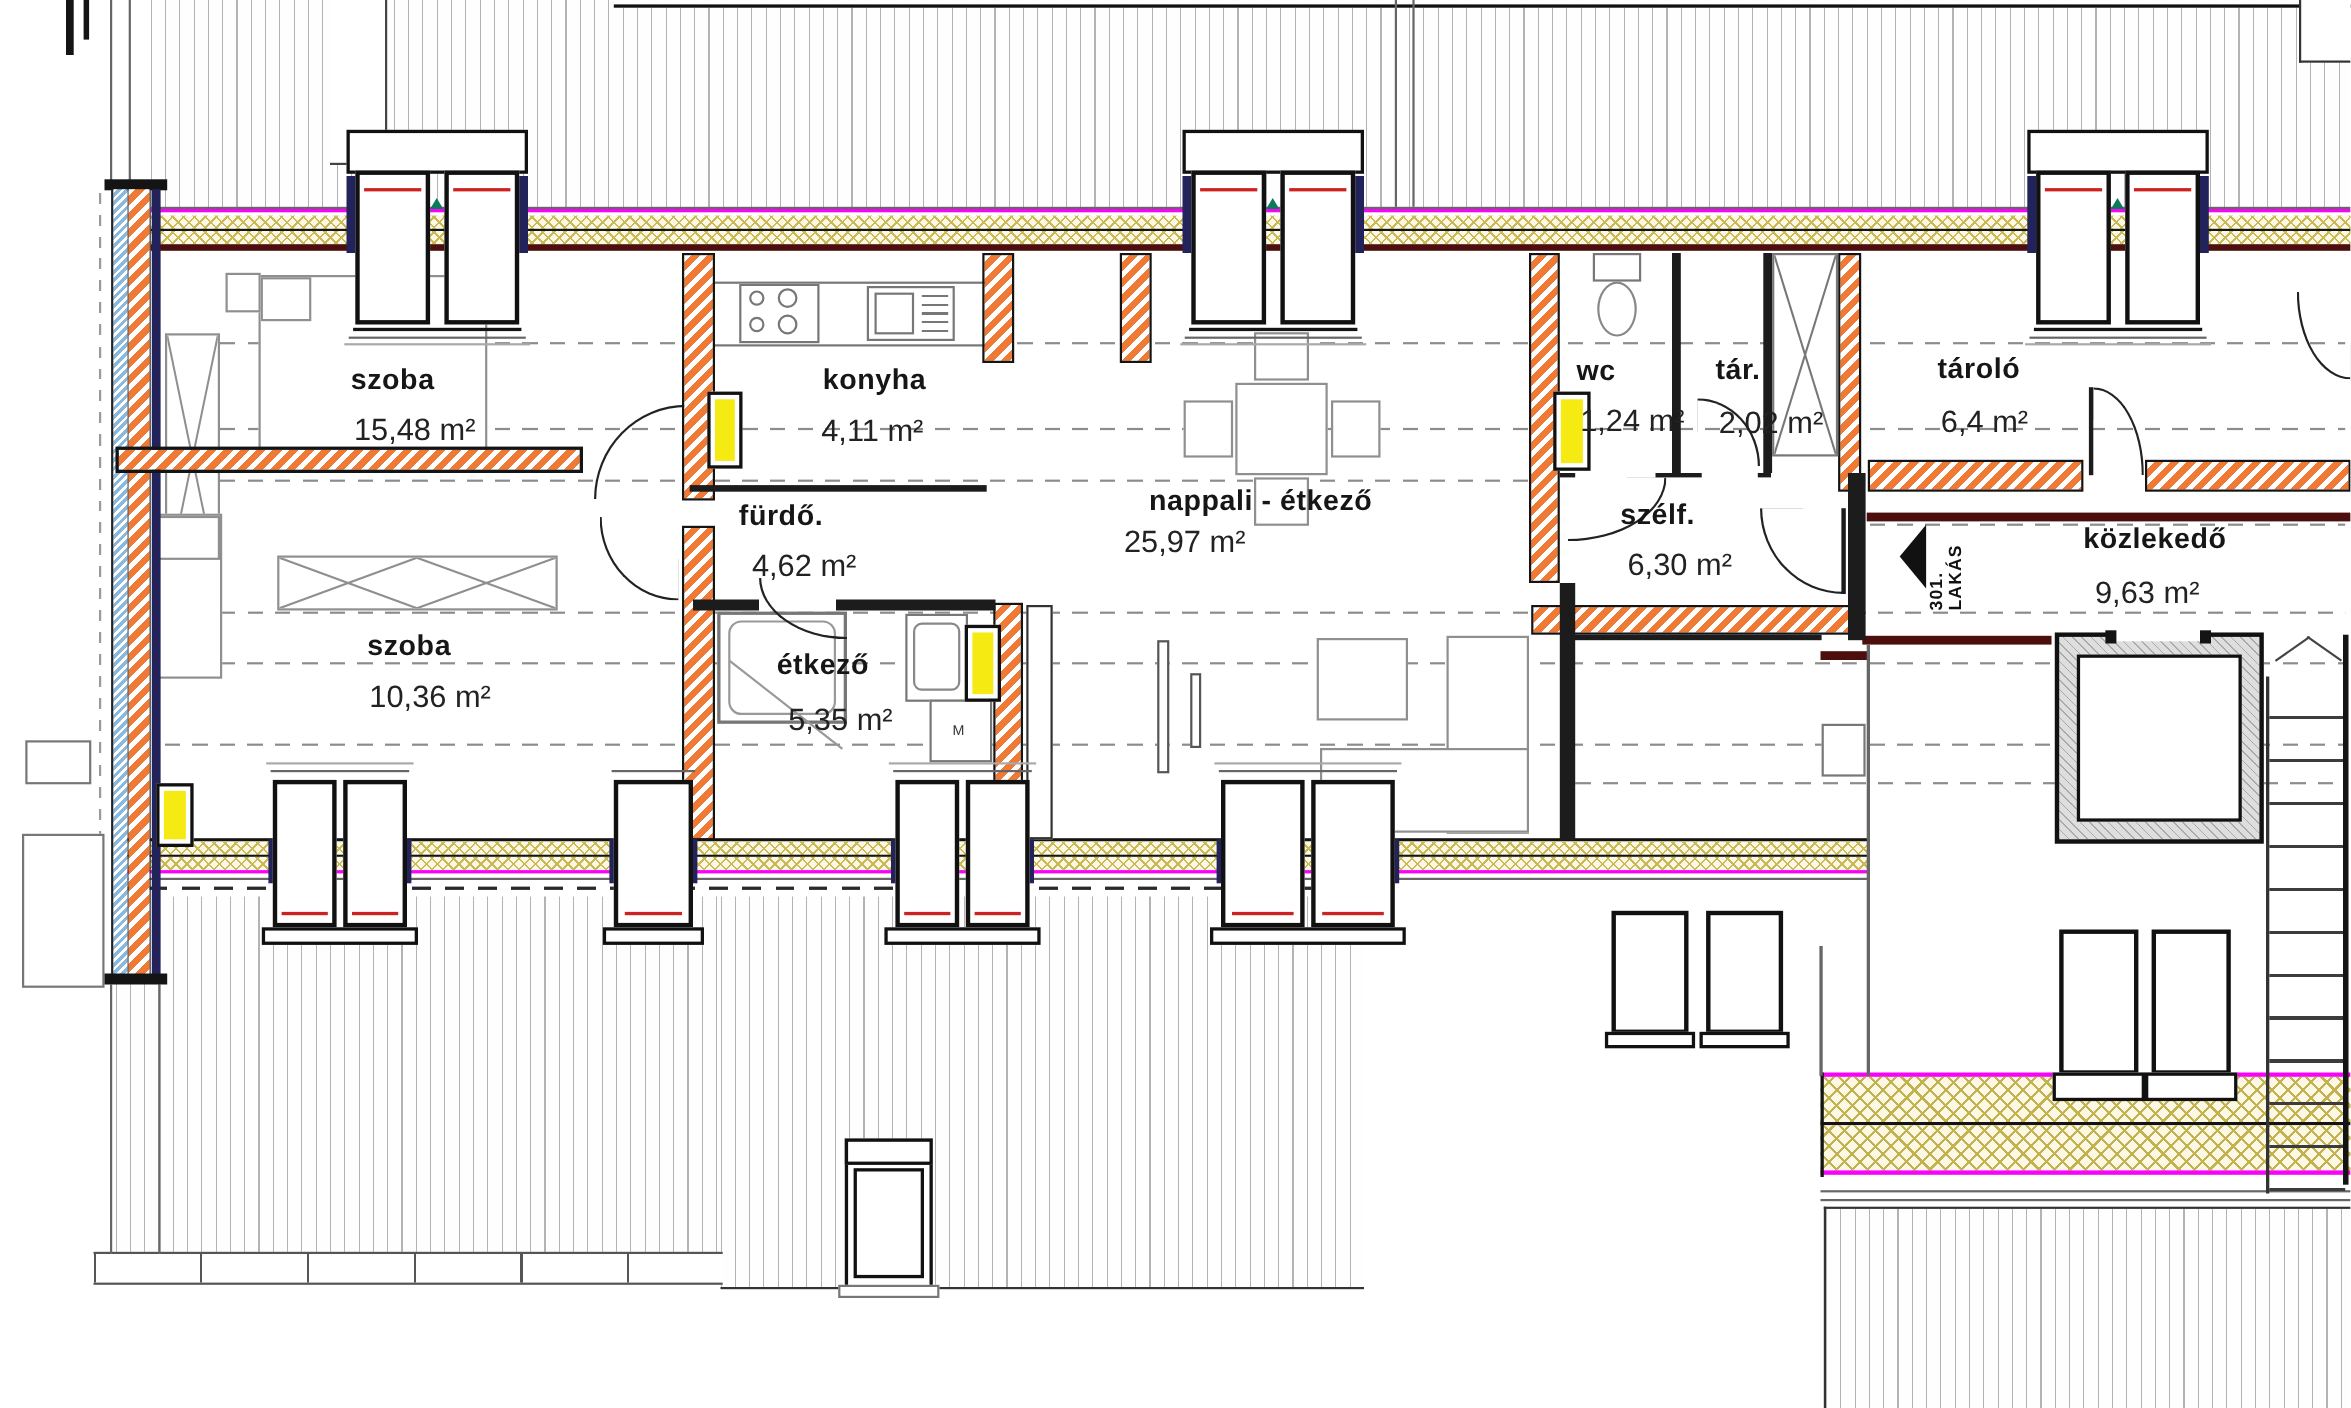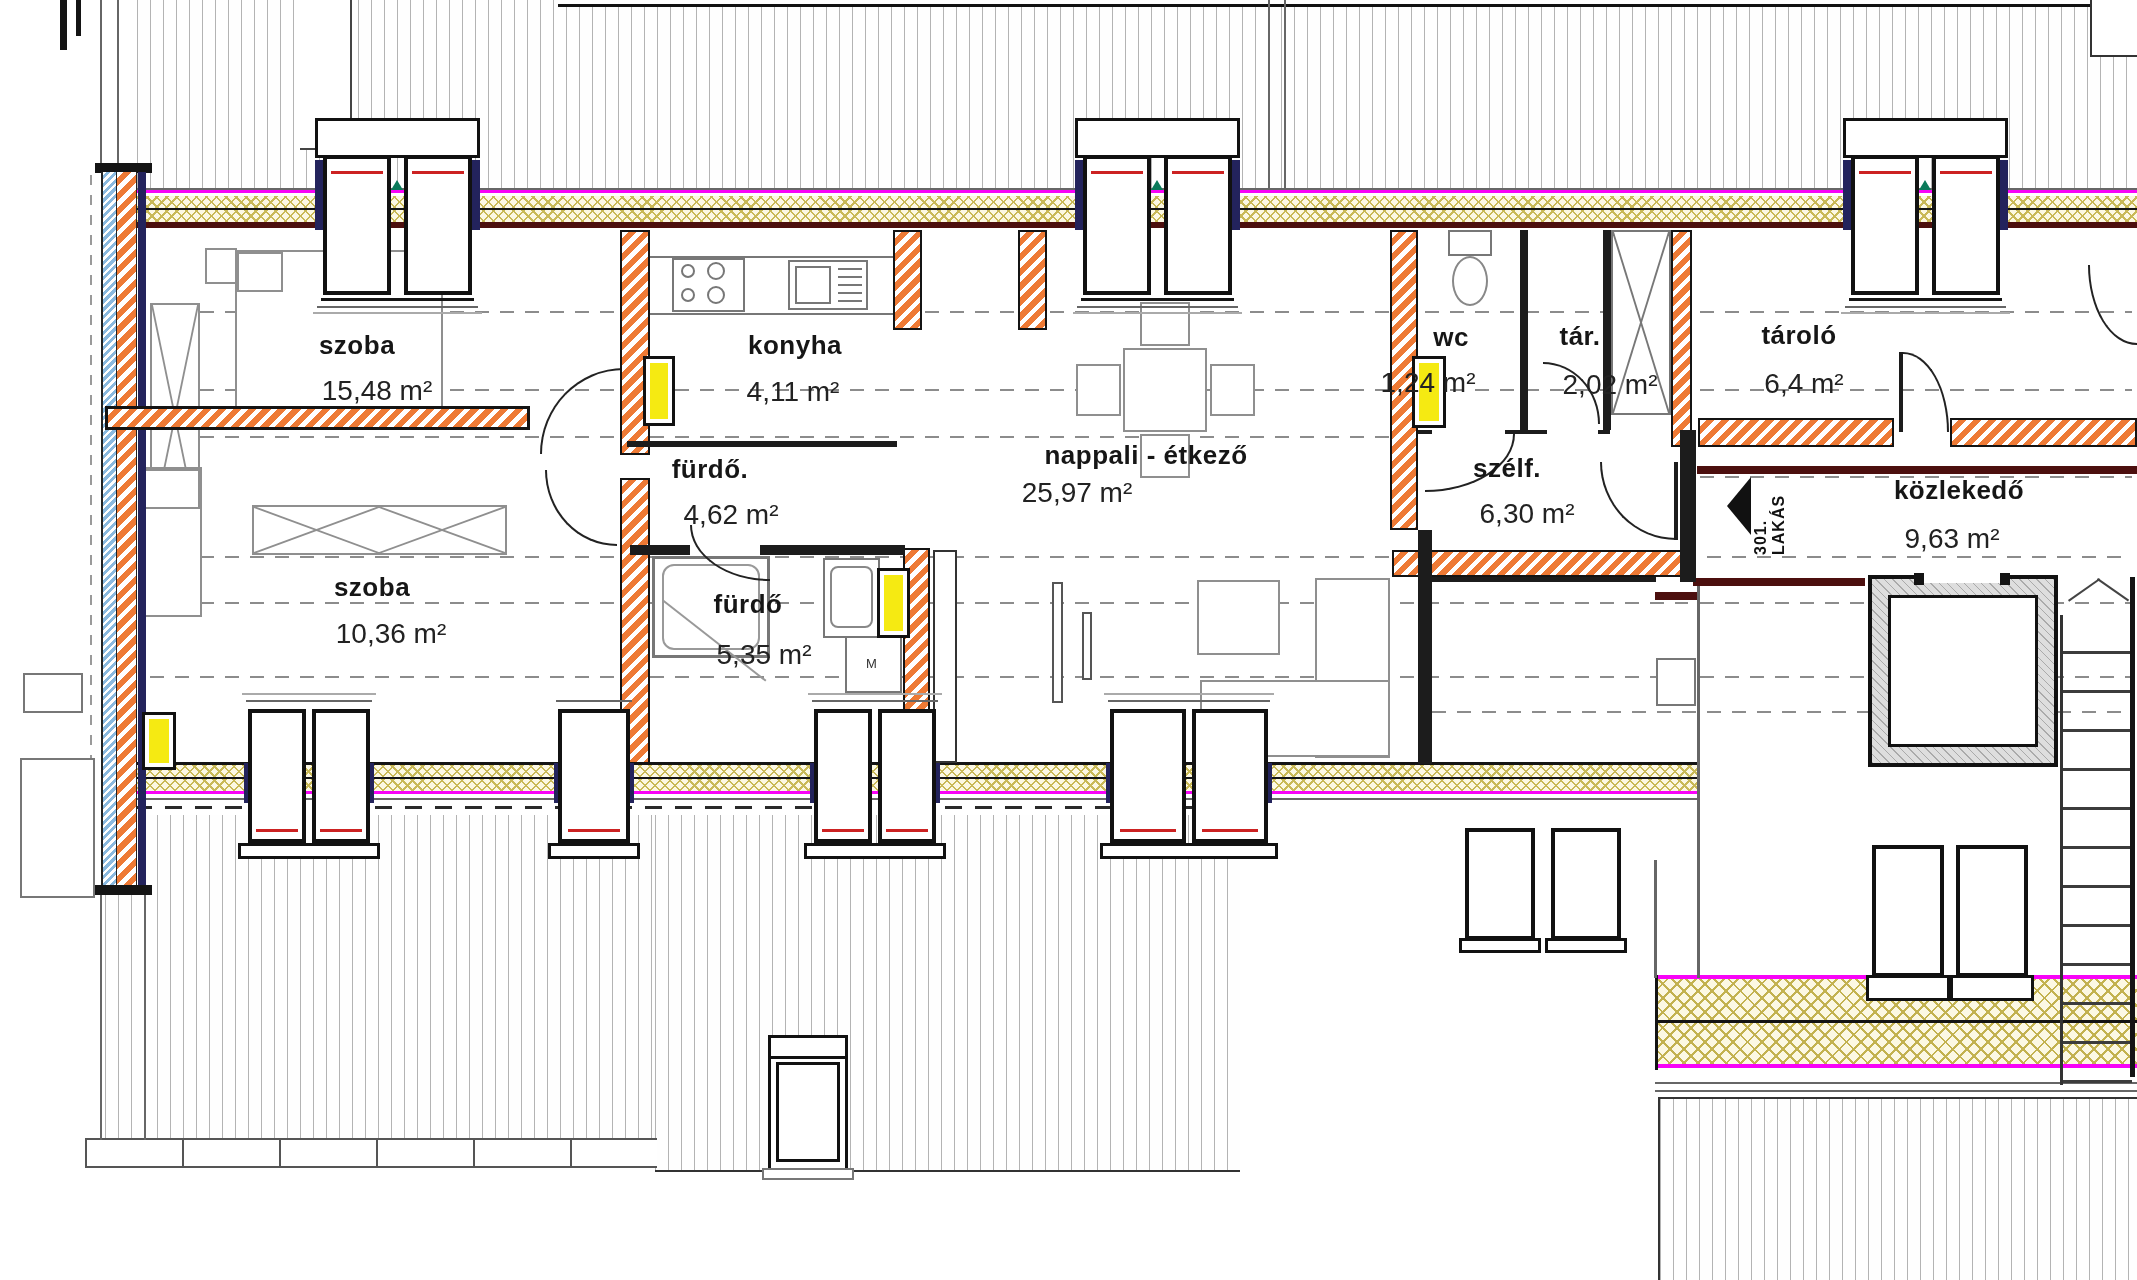--- a/index.html
+++ b/index.html
@@ -329,26 +329,26 @@
   <div class="abs" style="left:2098px;top:578px;width:38px;height:2px;background:#444;transform:rotate(35deg);transform-origin:left top;z-index:6"></div>
 
   <div class="rname" style="left:357px;top:345px">szoba</div>
   <div class="rarea" style="left:377px;top:391px">15,48 m²</div>
   <div class="rname" style="left:795px;top:345px">konyha</div>
   <div class="rarea" style="left:793px;top:392px">4,11 m²</div>
   <div class="rname" style="left:710px;top:469px">fürdő.</div>
   <div class="rarea" style="left:731px;top:515px">4,62 m²</div>
   <div class="rname" style="left:372px;top:587px">szoba</div>
   <div class="rarea" style="left:391px;top:634px">10,36 m²</div>
-  <div class="rname" style="left:748px;top:604px">fürdő</div>
+  <div class="rname" style="left:748px;top:604px">étkező</div>
   <div class="rarea" style="left:764px;top:655px">5,35 m²</div>
   <div class="rname" style="left:1146px;top:455px">nappali - étkező</div>
   <div class="rarea" style="left:1077px;top:493px">25,97 m²</div>
   <div class="rname" style="left:1451px;top:337px">wc</div>
-  <div class="rarea" style="left:1428px;top:383px">1,24 m²</div>
+  <div class="rarea" style="left:1484px;top:383px">1,24 m²</div>
   <div class="rname" style="left:1580px;top:336px">tár.</div>
   <div class="rarea" style="left:1610px;top:385px">2,02 m²</div>
   <div class="rname" style="left:1507px;top:468px">szélf.</div>
   <div class="rarea" style="left:1527px;top:514px">6,30 m²</div>
   <div class="rname" style="left:1799px;top:335px">tároló</div>
   <div class="rarea" style="left:1804px;top:384px">6,4 m²</div>
   <div class="rname" style="left:1959px;top:490px">közlekedő</div>
   <div class="rarea" style="left:1952px;top:539px">9,63 m²</div>
 
   <div class="abs" style="left:1727px;top:477px;width:0;height:0;border-right:24px solid #111;border-top:29px solid transparent;border-bottom:29px solid transparent;z-index:40"></div>

